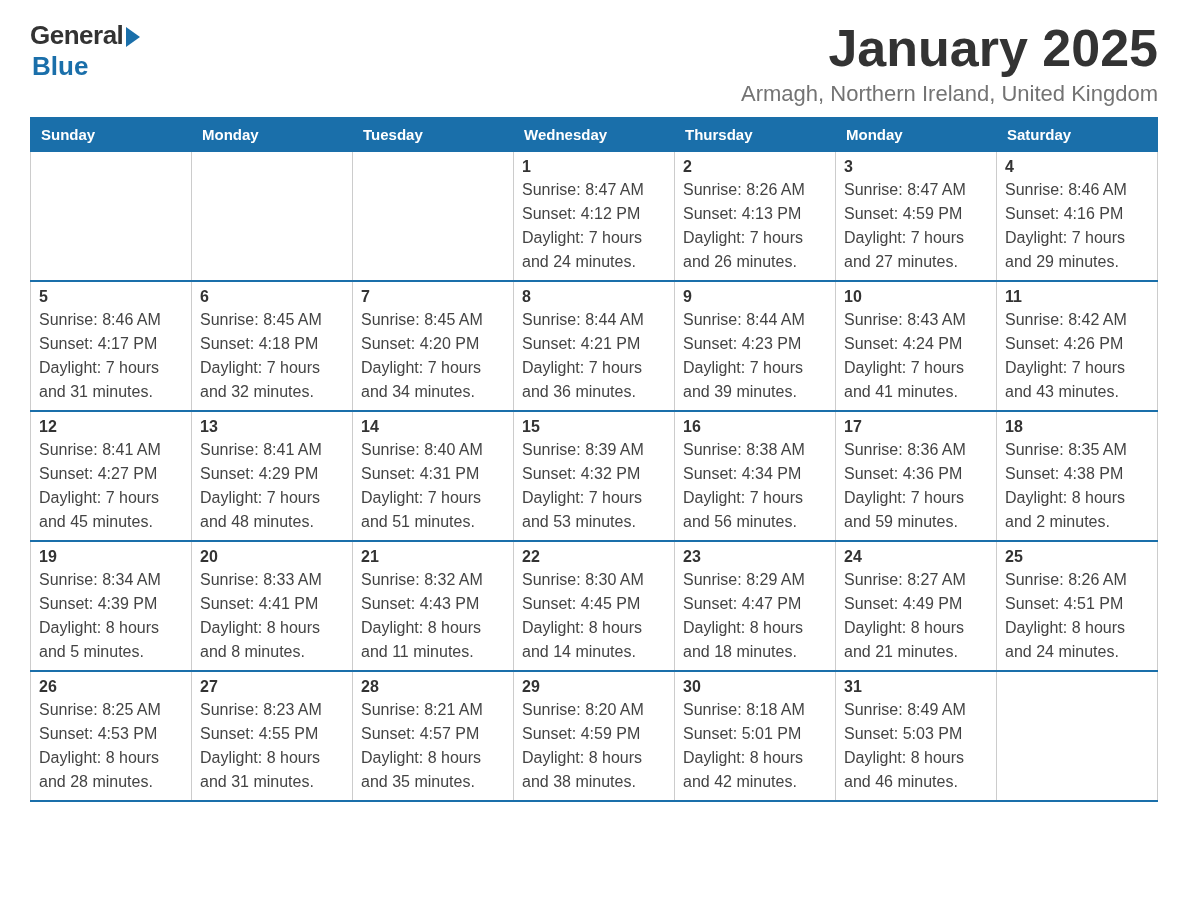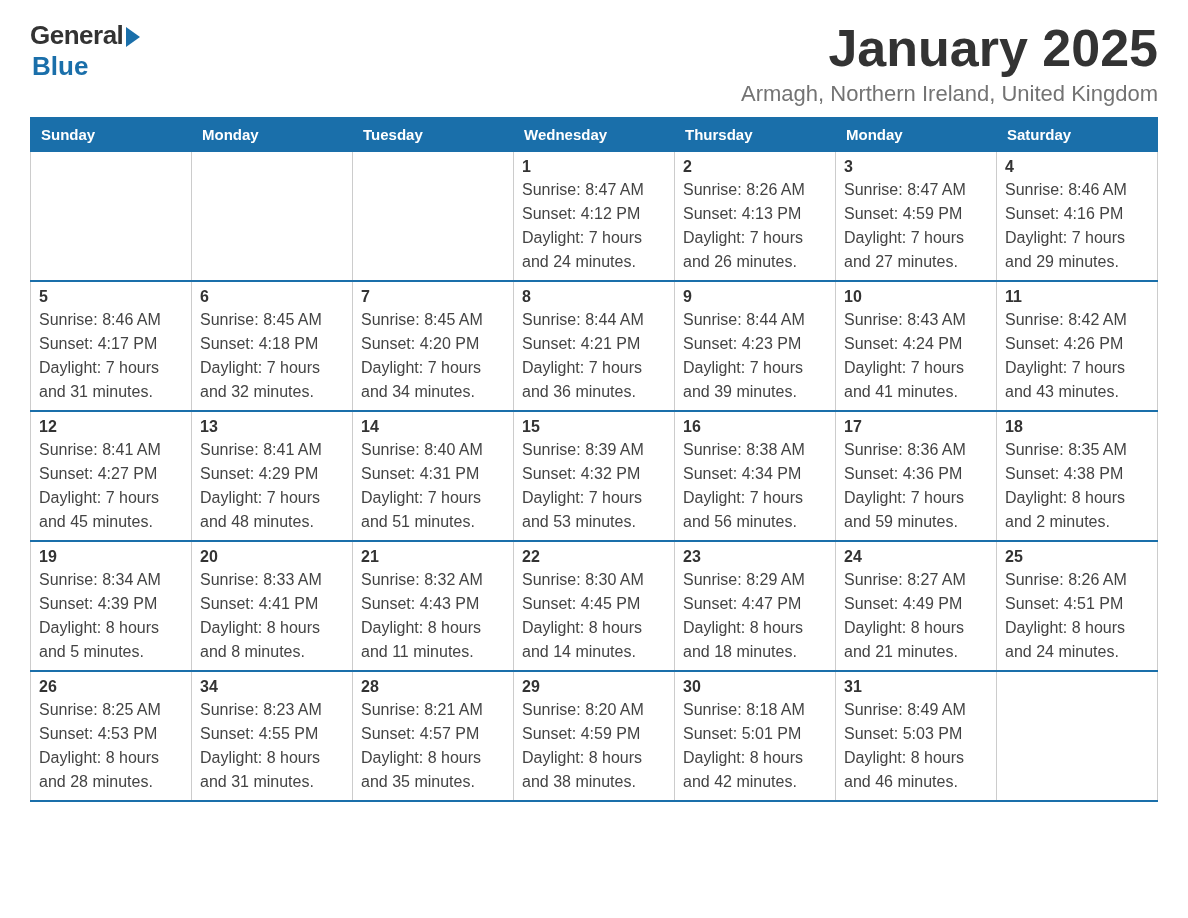--- a/index.html
+++ b/index.html
@@ -323,21 +323,21 @@
       </tr>
       <tr>
         <td>
           <span class="day-num">26</span>
           <div class="day-info">Sunrise: 8:25 AM
 Sunset: 4:53 PM
 Daylight: 8 hours
 and 28 minutes.</div>
         </td>
         <td>
-          <span class="day-num">34</span>
+          <span class="day-num">27</span>
           <div class="day-info">Sunrise: 8:23 AM
 Sunset: 4:55 PM
 Daylight: 8 hours
 and 31 minutes.</div>
         </td>
         <td>
           <span class="day-num">28</span>
           <div class="day-info">Sunrise: 8:21 AM
 Sunset: 4:57 PM
 Daylight: 8 hours

